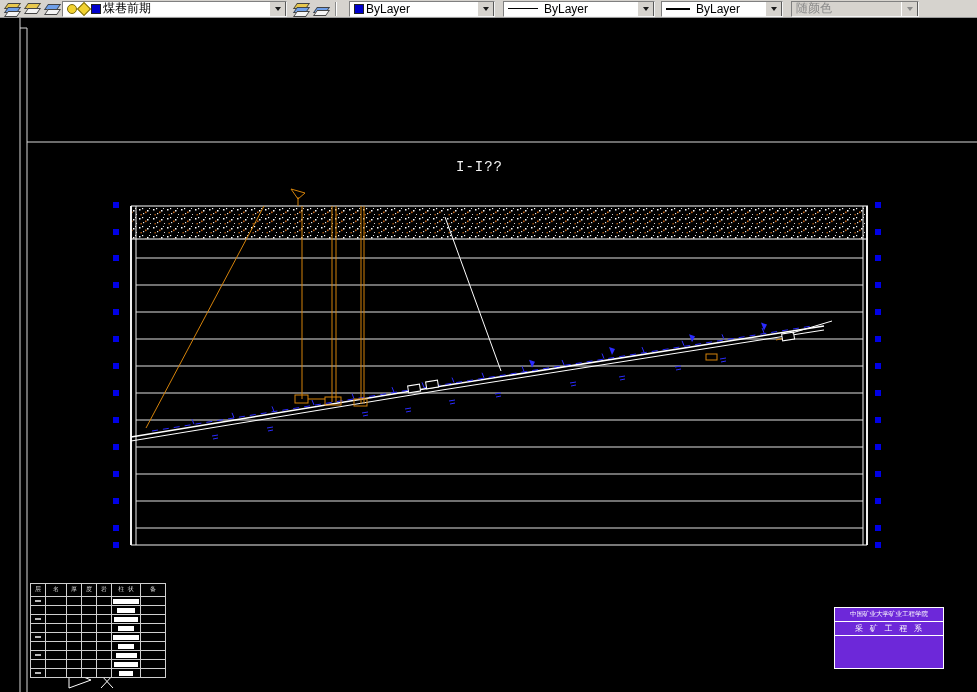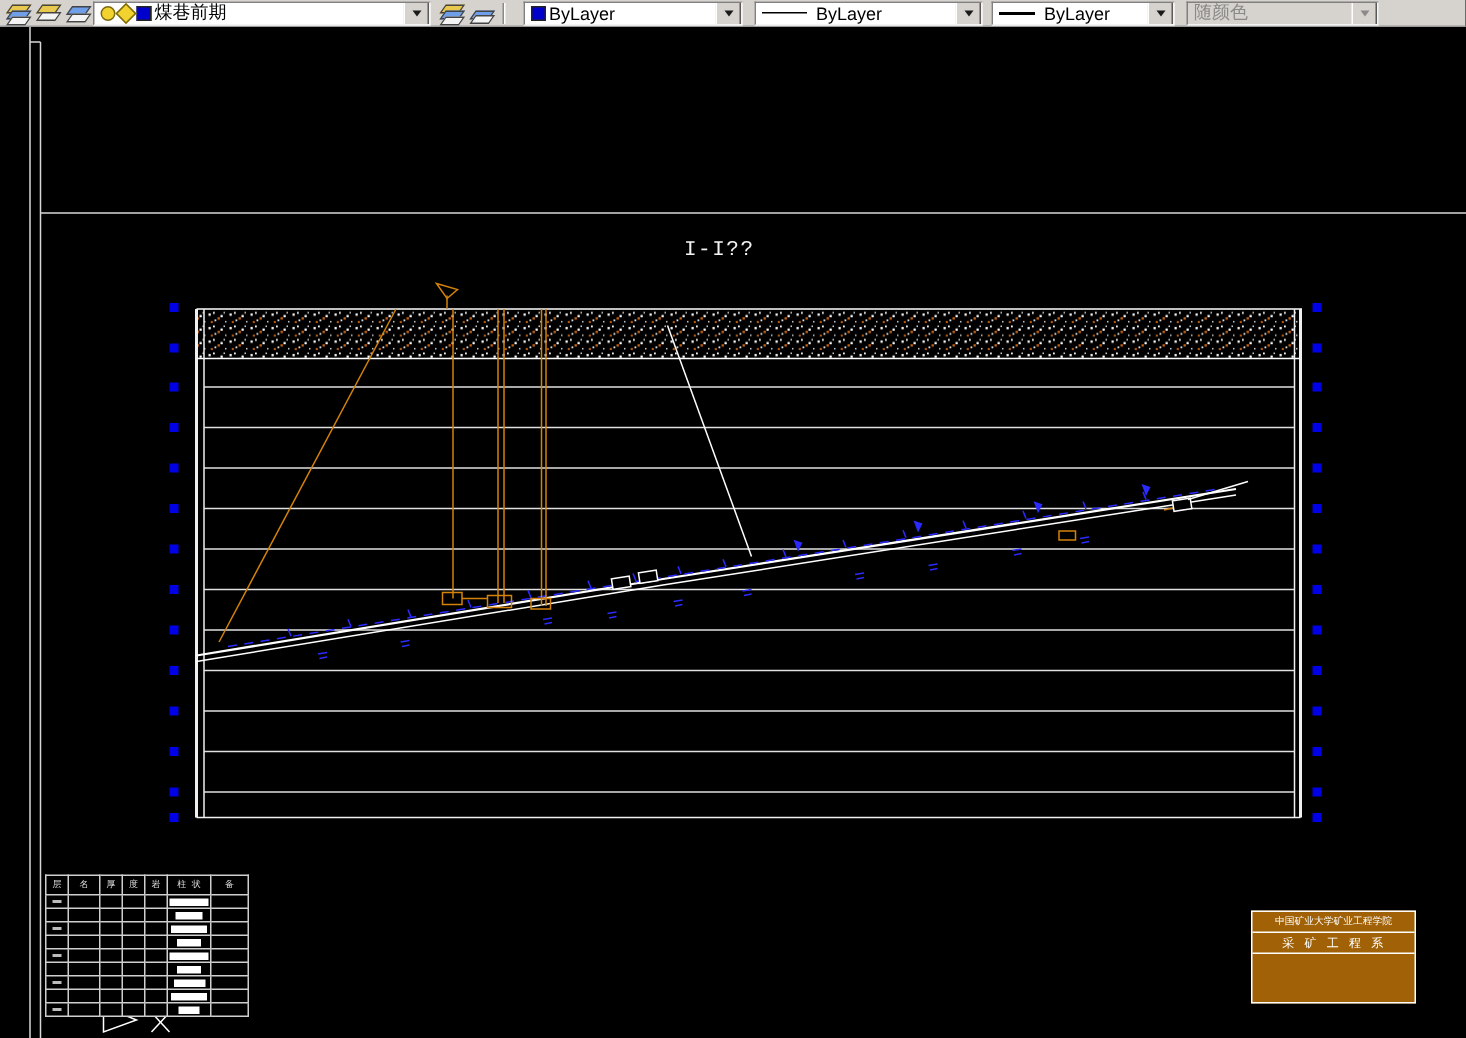--- a/index.html
+++ b/index.html
@@ -40,21 +40,21 @@
   table.strata{position:absolute;left:18px;top:583px;width:128px;border-collapse:collapse;
                background:#000;z-index:3;table-layout:fixed;}
   table.strata th,table.strata td{border:1px solid #cfcfcf;color:#ddd;font-size:6px;
                font-weight:normal;padding:0;text-align:center;line-height:1;}
   table.strata th{height:12px;}
   table.strata td{height:8px;}
   .litho{height:5px;background:#fff;margin:1px auto;}
   .tick{height:2px;width:6px;background:#bcbcbc;margin:2px auto;}
   
   .title-block{position:absolute;left:822px;top:607px;width:110px;height:62px;
-               border:1px solid #fff;background:#a16207;color:#fff;z-index:3;box-sizing:border-box;}
+               border:1px solid #fff;background:#6d28d9;color:#fff;z-index:3;box-sizing:border-box;}
   .tb-row1{height:13px;border-bottom:1px solid #fff;font-size:6.5px;display:flex;
            align-items:center;justify-content:center;white-space:nowrap;overflow:hidden;}
   .tb-row2{height:13px;border-bottom:1px solid #fff;font-size:8px;letter-spacing:1px;
            display:flex;align-items:center;justify-content:center;white-space:nowrap;}
   .tb-bottom{display:flex;height:34px;}
   .tb-left{width:38px;border-right:1px solid #fff;display:flex;flex-direction:column;}
   .tb-left>div{flex:1;border-bottom:1px solid #fff;font-size:6.5px;display:flex;
            align-items:center;justify-content:center;color:#efe6b0;}
   .tb-left>div:last-child{border-bottom:none;}
   .tb-right{flex:1;display:flex;align-items:center;justify-content:center;font-size:7.5px;

